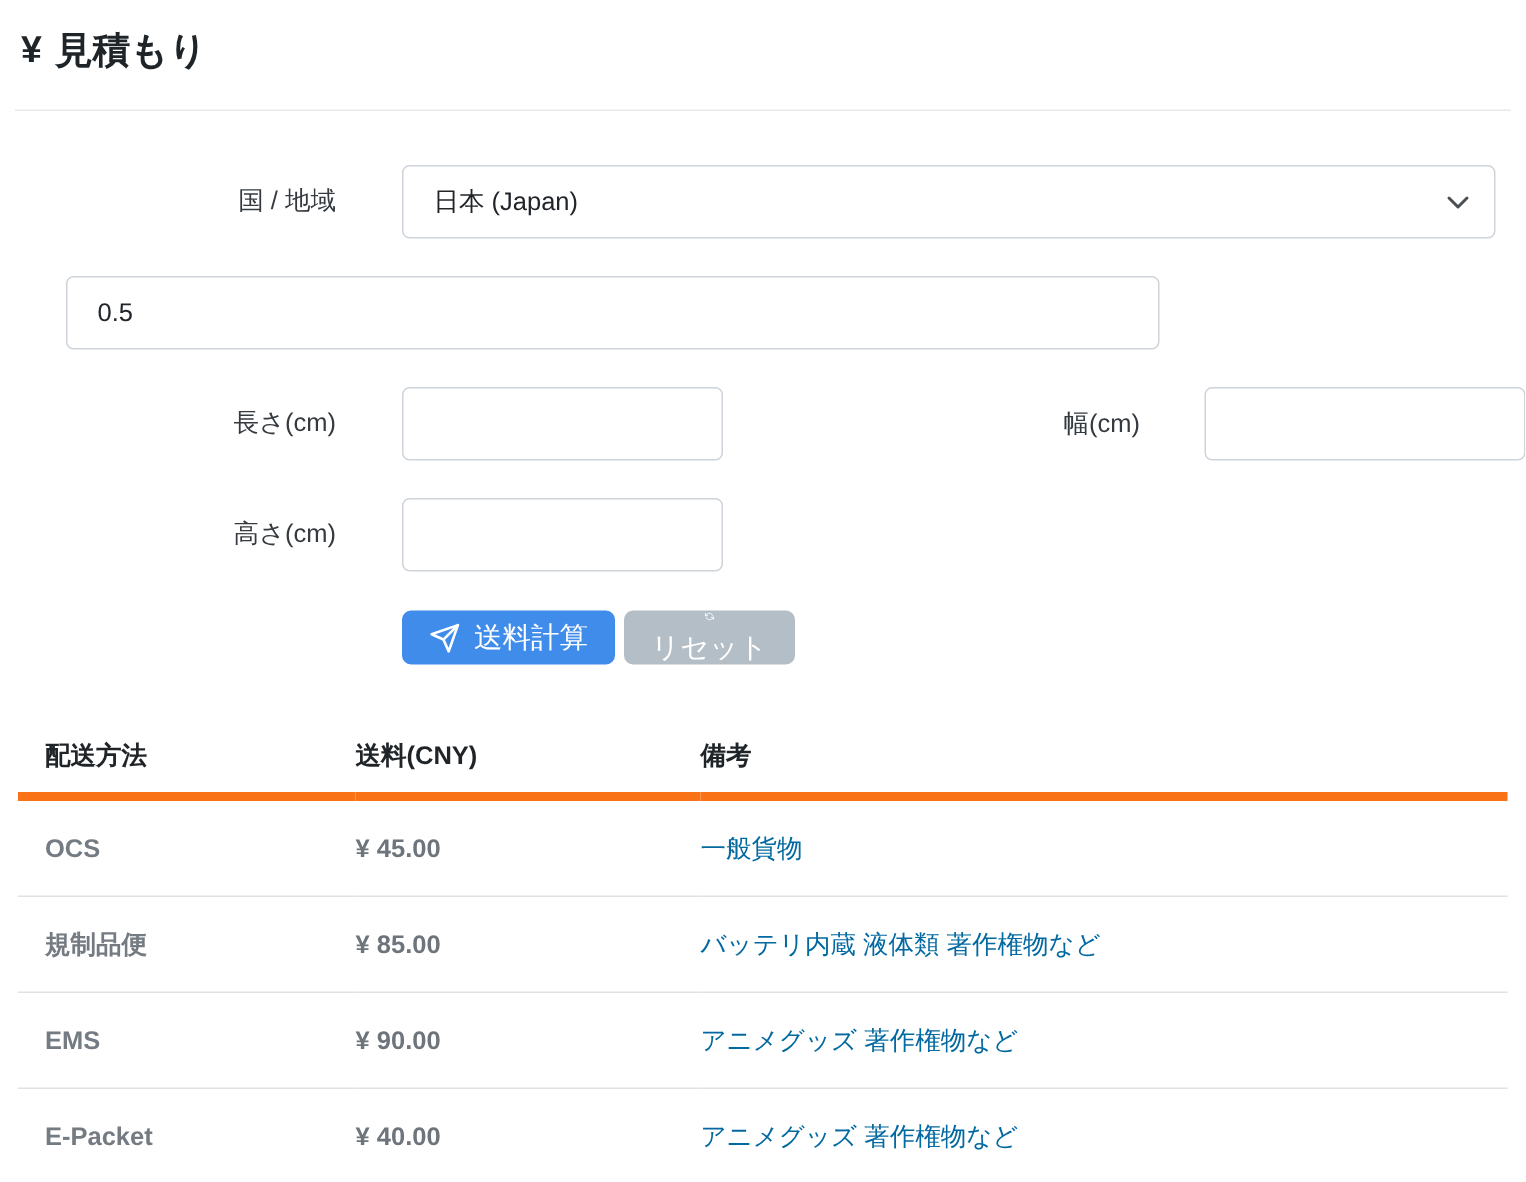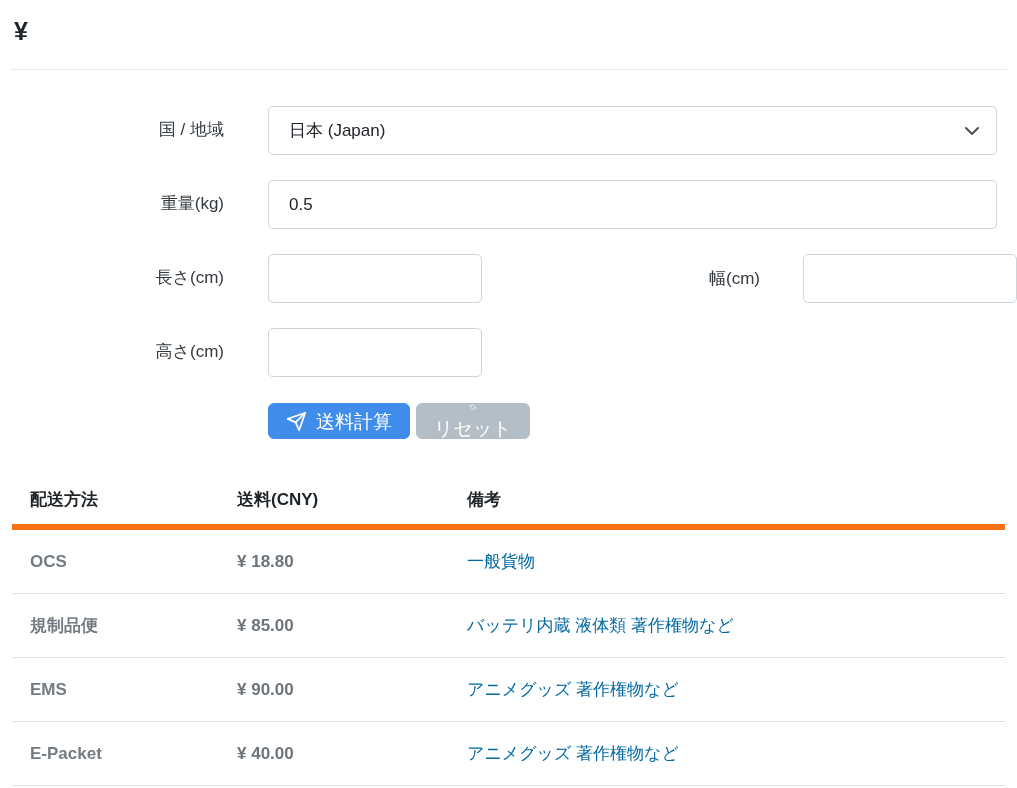--- a/index.html
+++ b/index.html
@@ -74,39 +74,39 @@
   .cell-price  { font-weight: 700; color: #6d747b; }
   .cell-note   { color: #0369a1; }
 </style>
 </head>
 <body>
 
 <div class="page">
 
   <h1 class="title">
     <span>¥</span>
+    <span>見積もり</span>
   </h1>
   <hr class="title-divider">
 
   <div class="form">
 
     <div class="form-row">
       <label class="label-col">国 / 地域</label>
       <div class="select-wrap">
         <select class="control control-full">
           <option>日本 (Japan)</option>
         </select>
         <svg class="select-chevron" viewBox="0 0 16 14" fill="none" stroke="currentColor" stroke-width="2" stroke-linecap="round" stroke-linejoin="round">
             <polyline points="2,4 8,10 14,4"></polyline>
           </svg>
       </div>
     </div>
 
     <div class="form-row">
-      <label class="label-col">重量(kg)</label>
       <input type="text" class="control control-full input-col" value="0.5" style="">
     </div>
 
     <div class="form-row">
       <label class="label-col">長さ(cm)</label>
       <input type="text" class="control control-small input-col" value="" style="">
       <label class="inline-label">幅(cm)</label>
       <input type="text" class="control control-small" value="" style="">
     </div>
 
@@ -139,21 +139,21 @@
     <thead>
       <tr>
         <th class="col-method">配送方法</th>
         <th class="col-price">送料(CNY)</th>
         <th>備考</th>
       </tr>
     </thead>
     <tbody>
       <tr>
         <td class="cell-method">OCS</td>
-        <td class="cell-price">¥ 18.80</td>
+        <td class="cell-price">¥ 45.00</td>
         <td class="cell-note">一般貨物</td>
       </tr>
       <tr>
         <td class="cell-method">規制品便</td>
         <td class="cell-price">¥ 85.00</td>
         <td class="cell-note">バッテリ内蔵 液体類 著作権物など</td>
       </tr>
       <tr>
         <td class="cell-method">EMS</td>
         <td class="cell-price">¥ 90.00</td>

